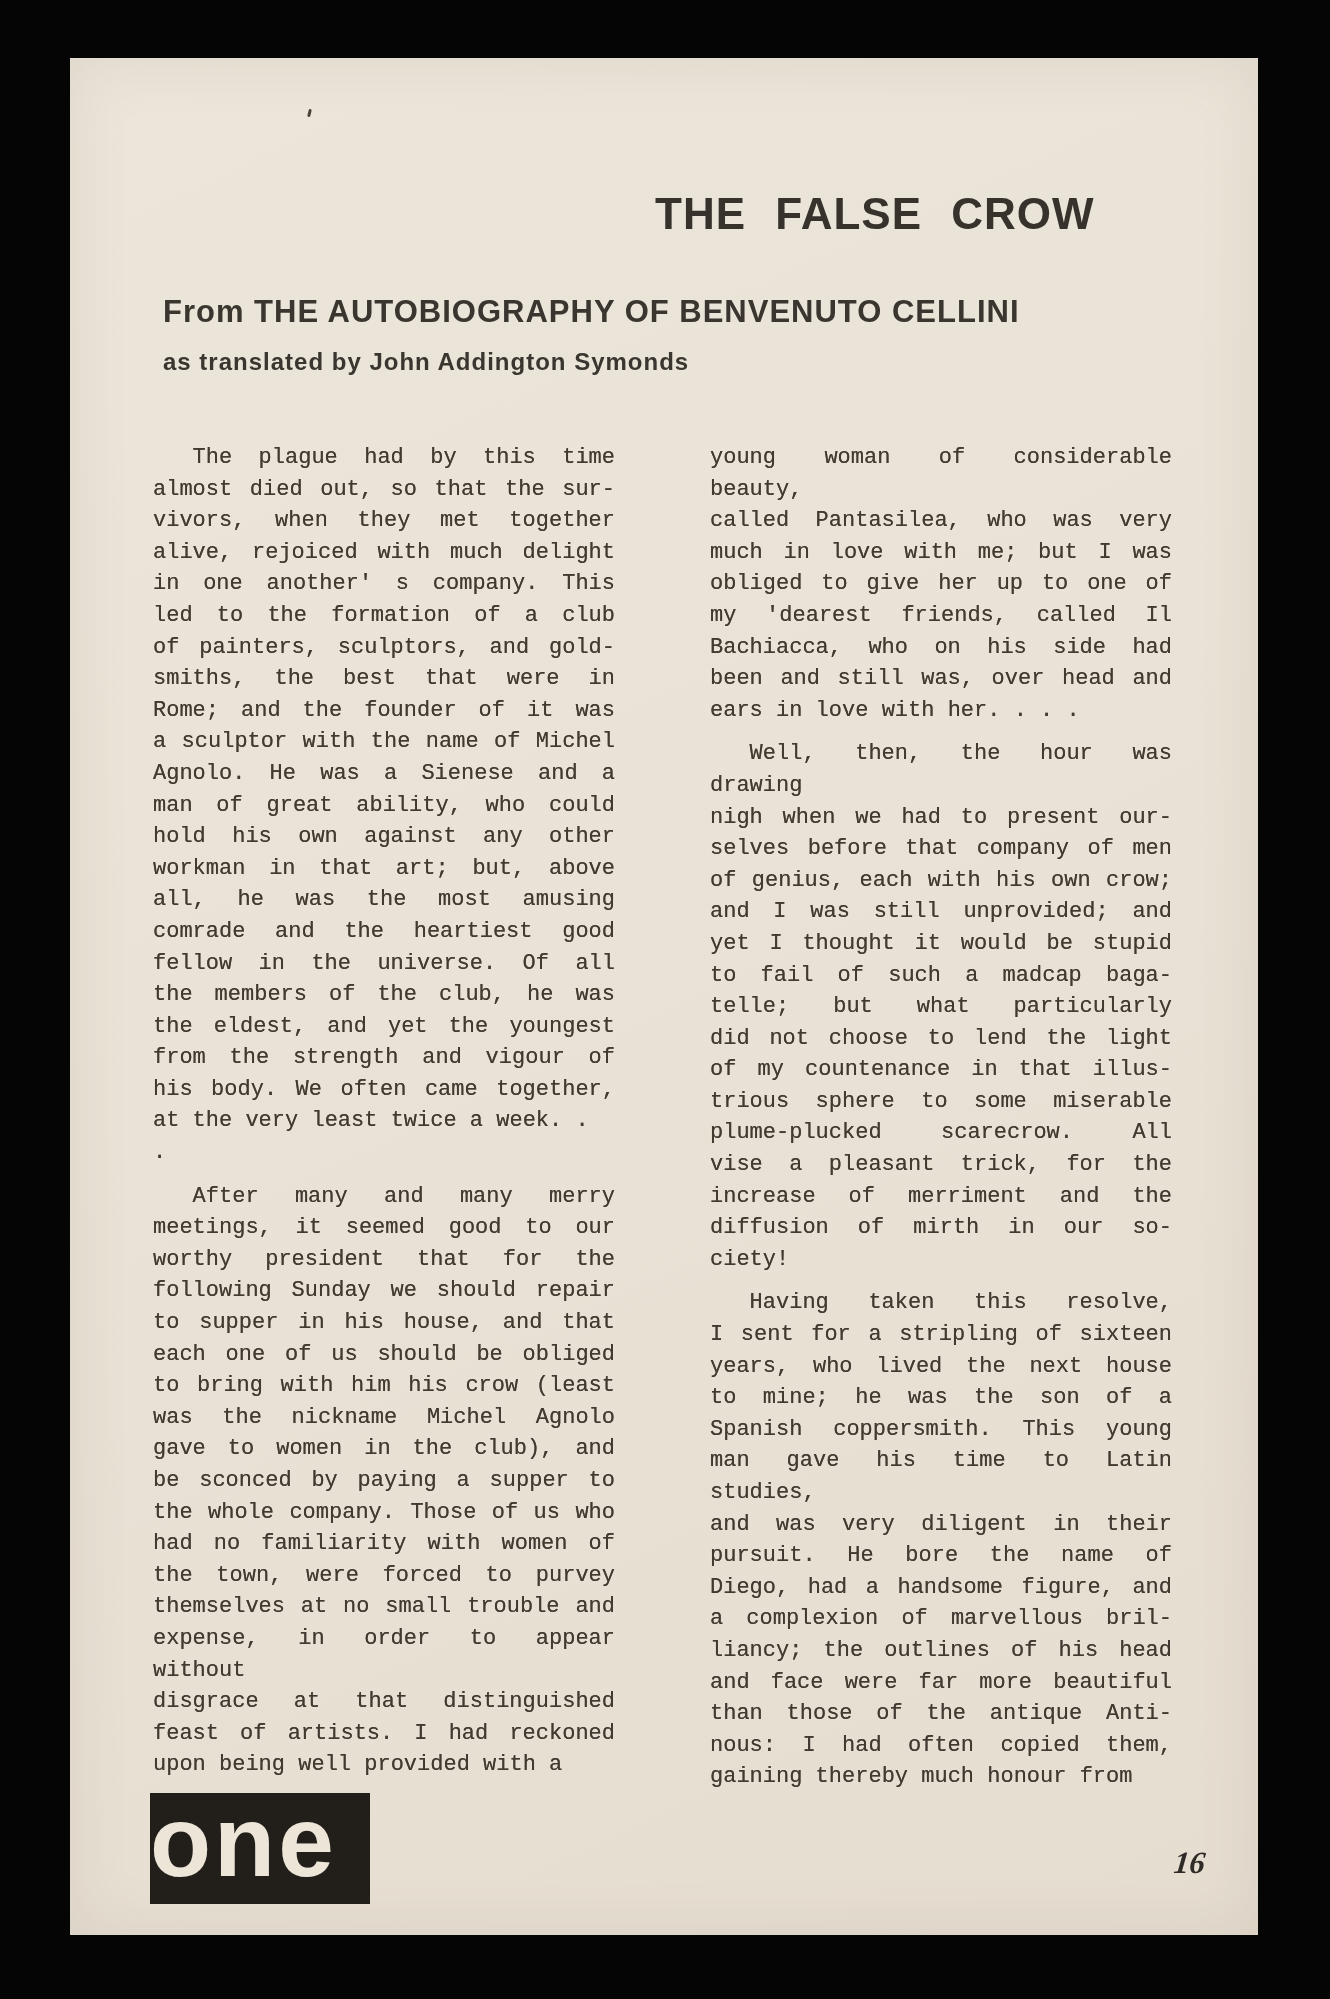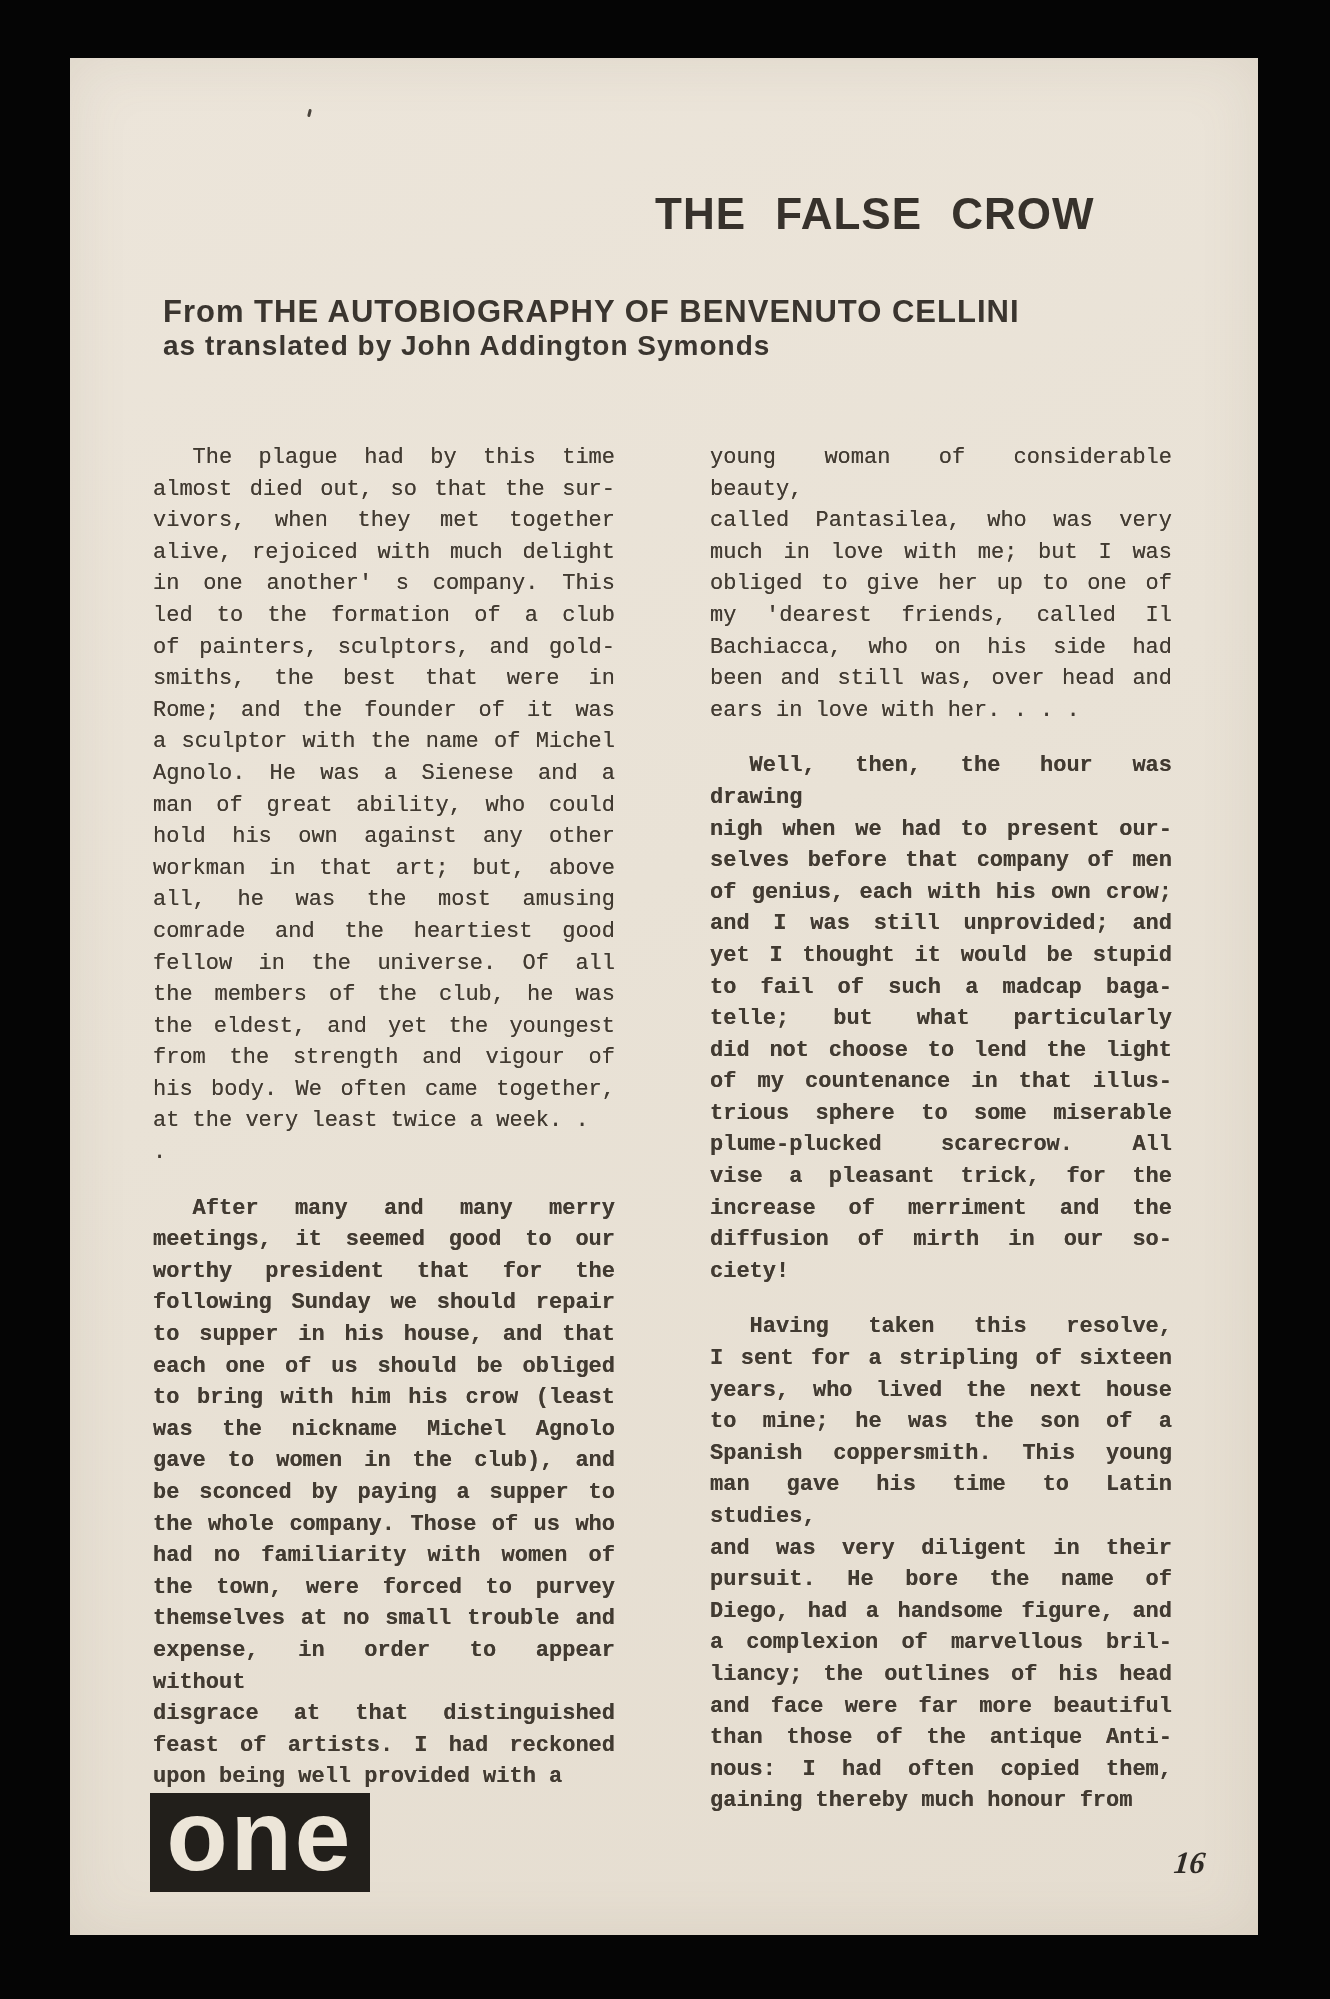--- a/index.html
+++ b/index.html
@@ -30,45 +30,44 @@
   .attribution {
     position: absolute;
     left: 93px; top: 237px;
     font-weight: bold;
     color: #3a352f;
     line-height: 34px;
     font-size: 31px;
     letter-spacing: 1px;
     white-space: nowrap;
   }
-  .attribution .attr-line2 { font-size: 28px; }
+  .attribution .attr-line2 { font-size: 24px; margin-top: 16px; }
   .col {
     position: absolute;
     top: 384px;
     width: 462px;
     font-family: "Liberation Mono", "DejaVu Sans Mono", monospace;
     font-size: 22px;
     line-height: 31.6px;
     color: #413a31;
     text-shadow: 0 0 0.6px rgba(65,58,49,0.75);
   }
   .col-left  { left: 83px; }
   .col-right { left: 640px; }
-  .para + .para { margin-top: 24px; font-weight: bold; }
+  .para + .para { margin-top: 12px; }
   .line { text-align: justify; text-align-last: justify; }
   .line.first-indent { text-indent: 3ch; }
   .line.no-just { text-align: left; text-align-last: left; }
   .logo-box {
     position: absolute;
     left: 80px; top: 1735px;
-    width: 220px; height: 99px;
+    width: 220px; height: 111px;
     background: #221f1b;
     display: flex;
     align-items: center;
-    justify-content: center;
   }
   .logo-text {
     color: #ece5d8;
     font-weight: bold;
     font-size: 100px;
     line-height: 99px;
     letter-spacing: 3px;
     margin-top: -14px; 
     font-family: "Liberation Sans", sans-serif;
   }

